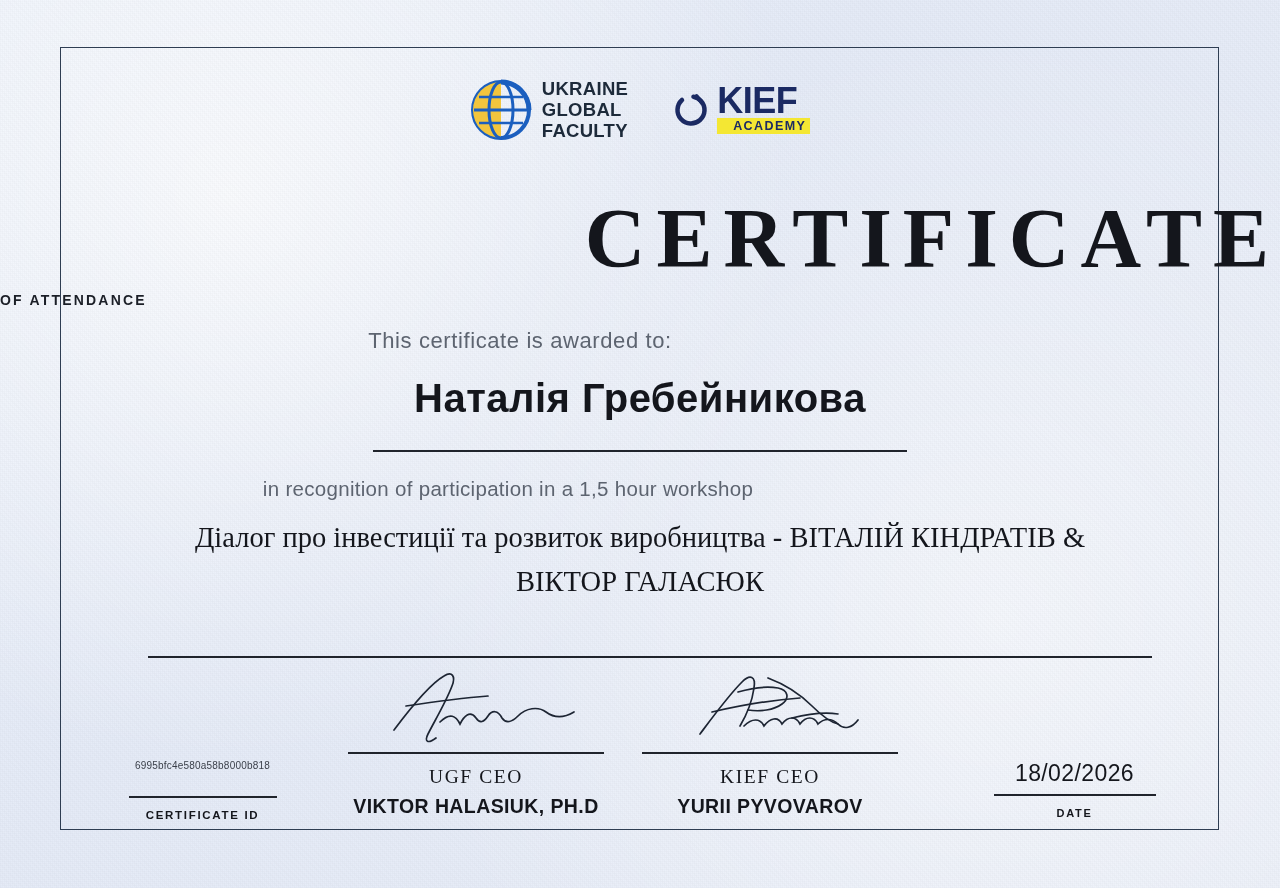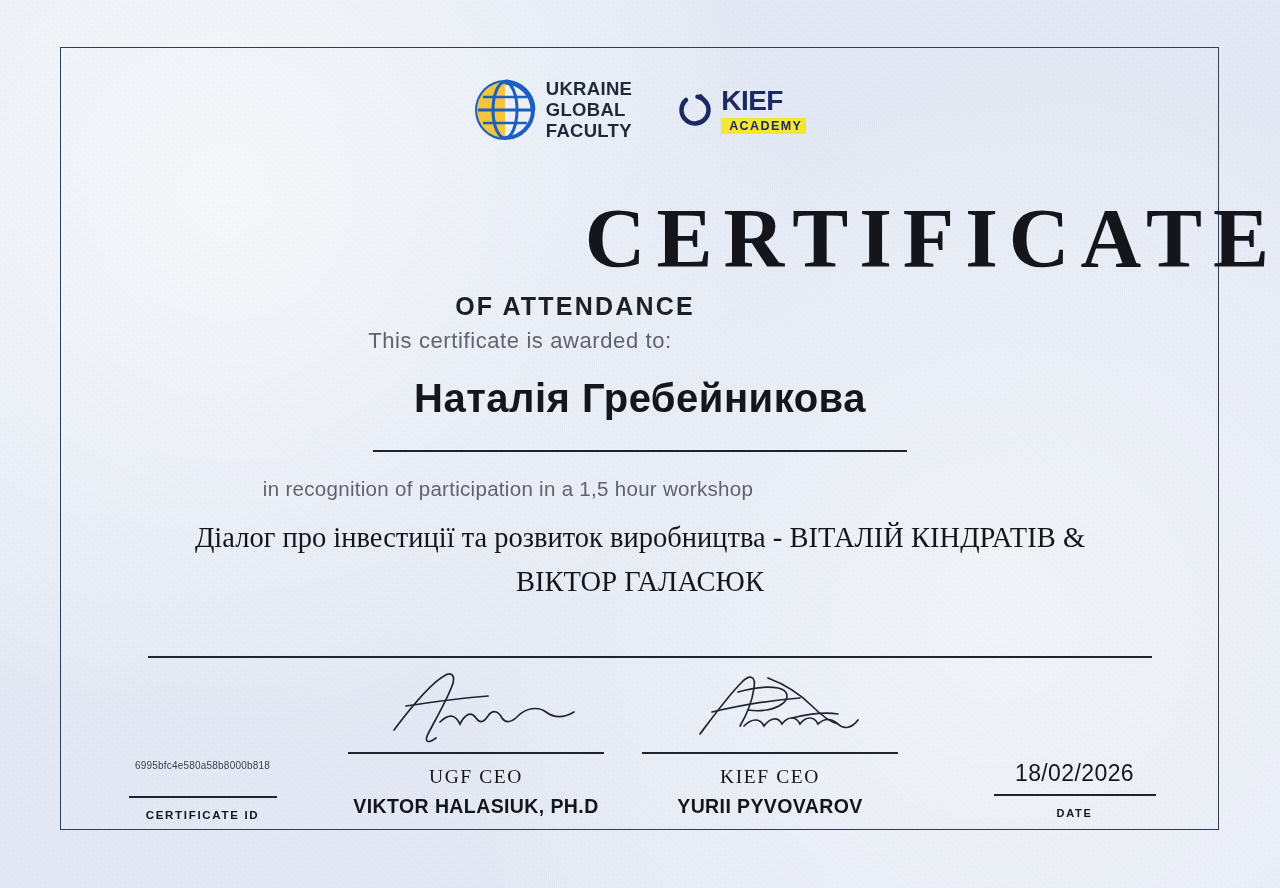--- a/index.html
+++ b/index.html
@@ -87,33 +87,33 @@
     position: relative;
   }
   .kief-words {
     display: flex;
     flex-direction: column;
     align-items: flex-start;
   }
   .kief-title {
     font-family: "Liberation Sans", sans-serif;
     font-weight: bold;
-    font-size: 28px;
+    font-size: 36px;
     line-height: 30px;
     letter-spacing: -0.5px;
     color: #1b2a63;
   }
   .kief-sub {
     font-family: "Liberation Sans", sans-serif;
     font-weight: bold;
     font-size: 12.5px;
     letter-spacing: 1.4px;
     color: #1b2a63;
     background: #f4e733;
-    padding: 1px 4px 1px 8px;
+    padding: 1px 4px 1px 16px;
     margin-top: 2px;
   }
 
   
   .cert-title {
     position: absolute;
     top: 190px;
     left: 0;
     width: 1280px;
     text-align: right;
@@ -122,24 +122,23 @@
     font-size: 84px;
     letter-spacing: 11px;
     color: #14161c;
     text-indent: 11px;
   }
   .cert-subtitle {
     position: absolute;
     top: 292px;
     left: 0;
     width: 1150px;
-    text-align: center;
-    font-family: "Liberation Sans", sans-serif;
-    font-weight: bold;
-    font-size: 25px;
+    font-family: "Liberation Sans", sans-serif;
+    font-weight: bold;
+    font-size: 14px;
     letter-spacing: 2.2px;
     color: #1b1f27;
   }
   .awarded-to {
     position: absolute;
     top: 328px;
     left: 0;
     width: 1040px;
     text-align: center;
     font-family: "Liberation Sans", sans-serif;

